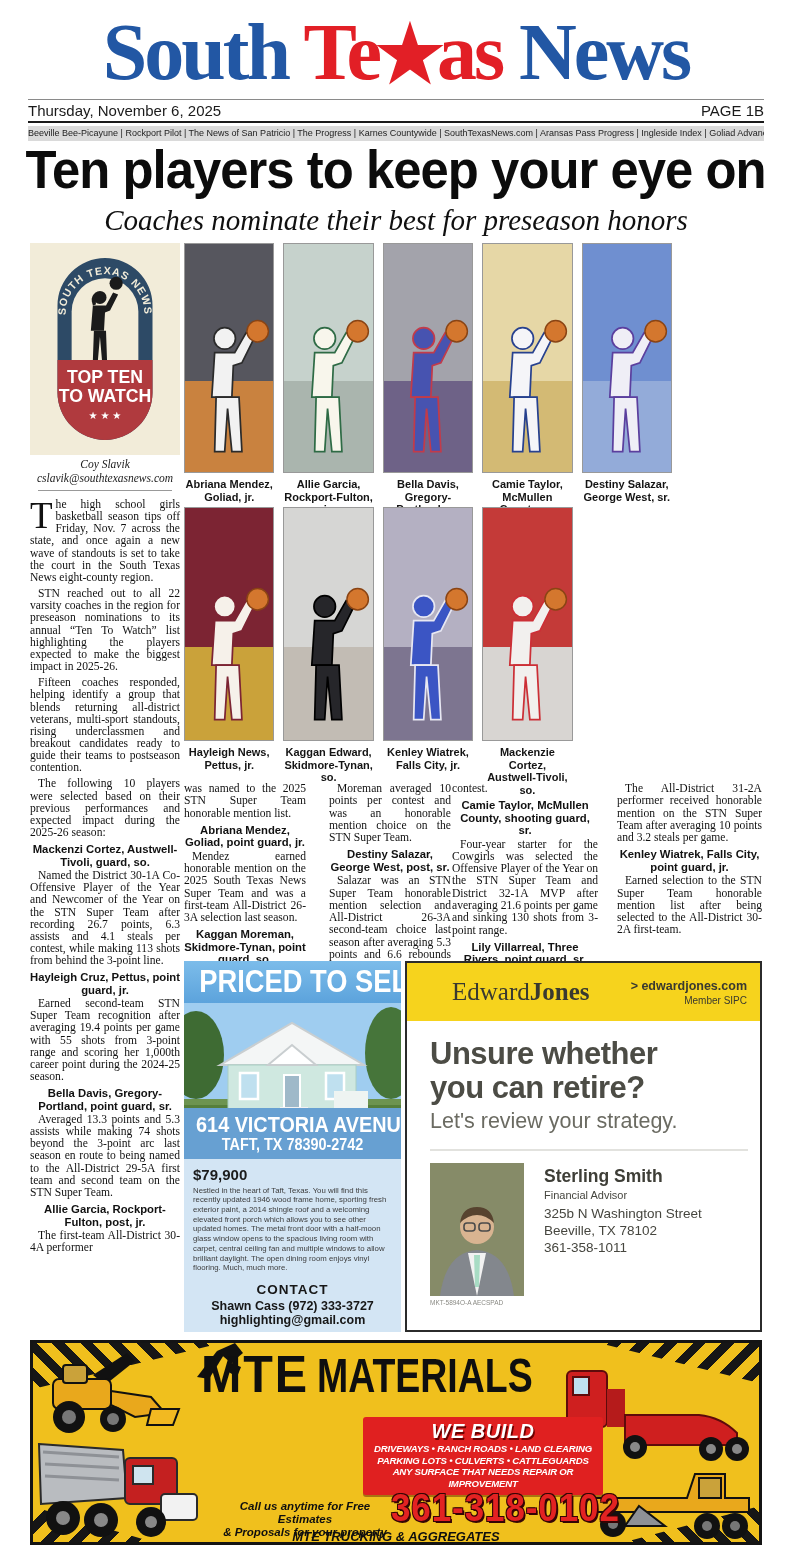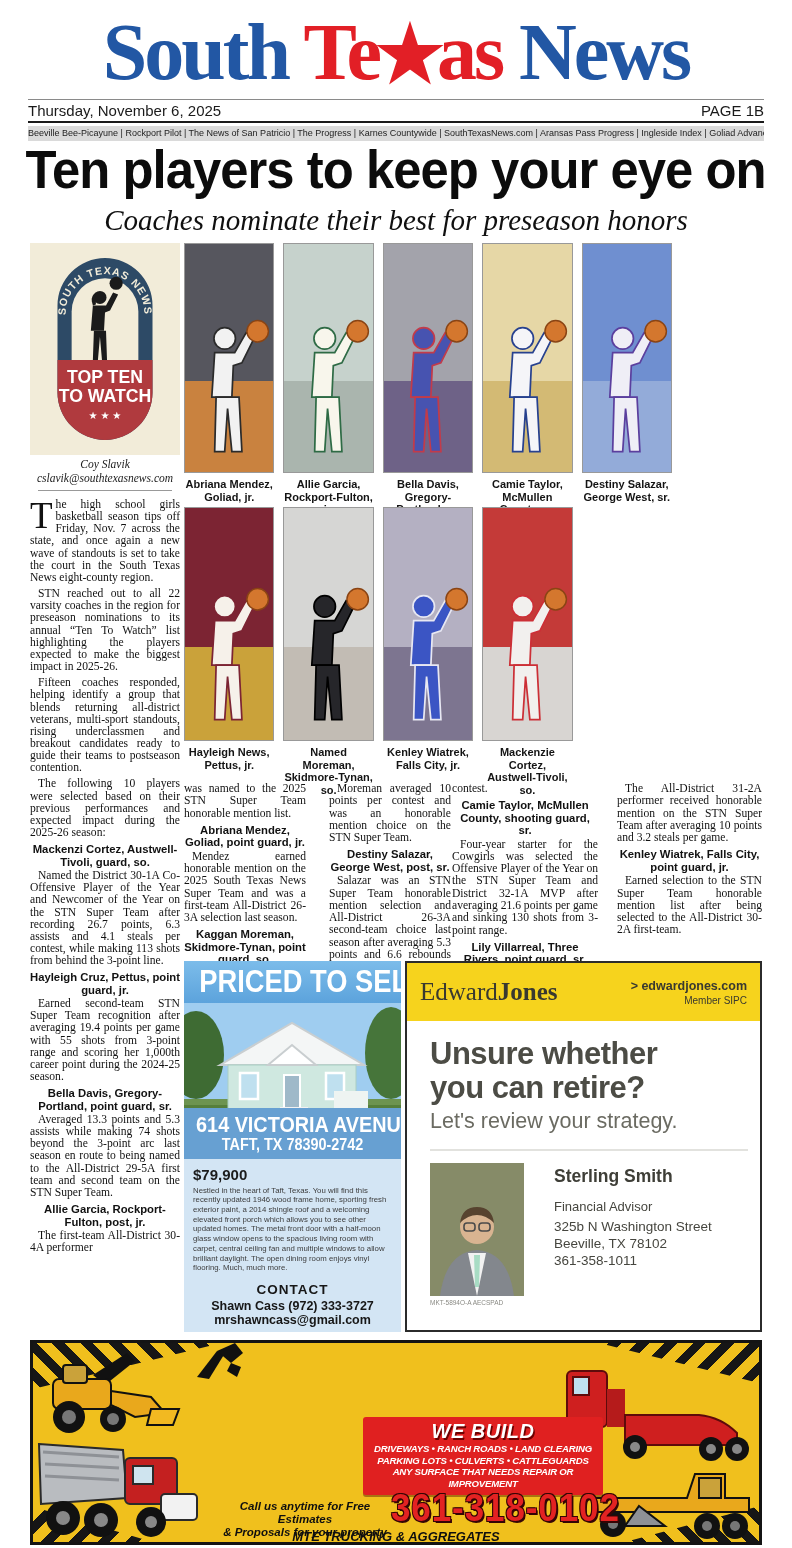--- a/index.html
+++ b/index.html
@@ -80,34 +80,34 @@
   .li-desc{font-size:7.8px;line-height:9.7px;color:#3c3c3c;margin-top:3px;}
   .li-contact{text-align:center;margin-top:9px;font-weight:bold;color:#171717;}
   .li-c1{font-size:13.5px;letter-spacing:1px;}
   .li-c2{font-size:12.5px;margin-top:2px;}
   .li-c3{font-size:12.5px;}
 
   
   .ej{position:absolute;left:405px;top:961px;width:357px;height:371px;border:2px solid #2b2b2b;
       background:#fff;box-sizing:border-box;font-family:"Liberation Sans",sans-serif;color:#46463f;}
   .ej-band{height:58px;background:#f6d31d;display:flex;justify-content:space-between;align-items:center;padding:0 13px;}
-  .ej-brand{font-family:"Liberation Serif",serif;font-size:25px;color:#393930;}
+  .ej-brand{font-family:"Liberation Serif",serif;font-size:25px;color:#393930;margin-left:32px;}
   .ej-brand b{font-weight:bold;}
   .ej-right{text-align:right;color:#393930;}
   .ej-site{font-size:12.5px;font-weight:bold;}
   .ej-member{font-size:10px;margin-top:2px;}
   .ej-body{padding:16px 0 0 23px;}
   .ej-h{font-size:31px;line-height:34px;font-weight:bold;color:#4c4c45;letter-spacing:-.5px;}
   .ej-sub{font-size:21.5px;color:#6b6b62;margin-top:4px;}
   .ej-div{height:2px;background:#e2e2de;margin:15px 12px 12px 23px;}
-  .ej-adv{display:flex;gap:30px;padding-left:23px;}
+  .ej-adv{display:flex;gap:20px;padding-left:23px;}
   .ej-shot{width:94px;height:133px;position:relative;overflow:hidden;background:linear-gradient(180deg,#8b9070,#6f744f);}
   .ej-code{font-size:6.5px;color:#8a8a84;margin-top:3px;}
   .ej-name{font-size:17.5px;font-weight:bold;color:#3e3e37;padding-top:3px;}
-  .ej-title{font-size:13px;margin-top:12px;}
+  .ej-title{font-size:11px;margin-top:2px;}
   .ej-line{font-size:13.5px;margin-top:2px;}
   .ej-line.first{margin-top:5px;}
 
   
   .mte{position:absolute;left:30px;top:1340px;width:732px;height:205px;background:#f0c01d;
        border:3px solid #141414;box-sizing:border-box;overflow:hidden;font-family:"Liberation Sans",sans-serif;}
   .hz{position:absolute;}
   .hz.tl{left:-16px;top:-16px;width:270px;height:66px;clip-path:polygon(0 0,100% 0,0 100%);
          background:repeating-linear-gradient(45deg,#161616 0 9px,rgba(0,0,0,0) 9px 20px);}
   .hz.tr{right:-16px;top:-16px;width:240px;height:60px;clip-path:polygon(0 0,100% 0,100% 100%);
@@ -278,21 +278,21 @@
           <div>Pettus, jr.</div>
         </figcaption>
     </figure>
     <figure>
       <div class="photo" style="--bg: #d6d6d4; --floor: #c2bcb4; --jersey: #26262a; --trim: #000000;">
           <svg class="sil">
             <use href="#sym-player"></use>
           </svg>
         </div>
       <figcaption class="caption">
-          <div>Named Moreman,</div>
+          <div>Kaggan Edward,</div>
           <div>Skidmore-Tynan, so.</div>
         </figcaption>
     </figure>
     <figure>
       <div class="photo" style="--bg: #b4b0c2; --floor: #7d7590; --jersey: #3b55c4; --trim: #e8e8f2;">
           <svg class="sil">
             <use href="#sym-player"></use>
           </svg>
         </div>
       <figcaption class="caption">
@@ -360,21 +360,21 @@
     <div class="li-addr">
       <div class="li-a1"><span>614 VICTORIA AVENUE</span></div>
       <div class="li-a2"><span>TAFT, TX 78390-2742</span></div>
     </div>
     <div class="li-info">
       <div class="li-price">$79,900</div>
       <div class="li-desc">Nestled in the heart of Taft, Texas. You will find this recently updated 1946 wood frame home, sporting fresh exterior paint, a 2014 shingle roof and a welcoming elevated front porch which allows you to see other updated homes. The metal front door with a half-moon glass window opens to the spacious living room with carpet, central ceiling fan and multiple windows to allow brilliant daylight. The open dining room enjoys vinyl flooring. Much, much more.</div>
       <div class="li-contact">
         <div class="li-c1">CONTACT</div>
         <div class="li-c2">Shawn Cass  (972) 333-3727</div>
-        <div class="li-c3">mrshawncass@gmail.com</div>
+        <div class="li-c3">highlighting@gmail.com</div>
       </div>
     </div>
   </div>
 
   <div class="ej">
     <div class="ej-band">
       <div class="ej-brand">
         <span>Edward</span><b>Jones</b>
       </div>
       <div class="ej-right">
@@ -468,20 +468,24 @@
         <circle cx="120" cy="72" r="5" fill="#777"></circle>
       <circle cx="148" cy="72" r="13" fill="#111"></circle>
         <circle cx="148" cy="72" r="5" fill="#777"></circle>
     </svg>
 
     <svg class="digger" width="52" height="40" viewBox="0 0 52 40">
       <path d="M4 36 l20 -26 8 2 -16 26 z" fill="#101010"></path>
       <path d="M24 10 l18 -8 8 10 -12 10 z" fill="#101010"></path>
       <path d="M38 22 l10 4 -4 10 -10 -6 z" fill="#101010"></path>
     </svg>
+    <div class="mte-brand">
+      <span class="mte-word">MTE</span>
+      <span class="mat-word">MATERIALS</span>
+    </div>
 
     <div class="redbox" id="box-build">
       <div class="rb-title">WE BUILD</div>
       <div class="rb-line">DRIVEWAYS  •  RANCH ROADS  •  LAND CLEARING</div>
       <div class="rb-line">PARKING LOTS  •  CULVERTS  •  CATTLEGUARDS</div>
       <div class="rb-line">ANY SURFACE THAT NEEDS REPAIR OR IMPROVEMENT</div>
     </div>
 
     <div class="mte-call">
       <div>Call us anytime for Free Estimates</div>

